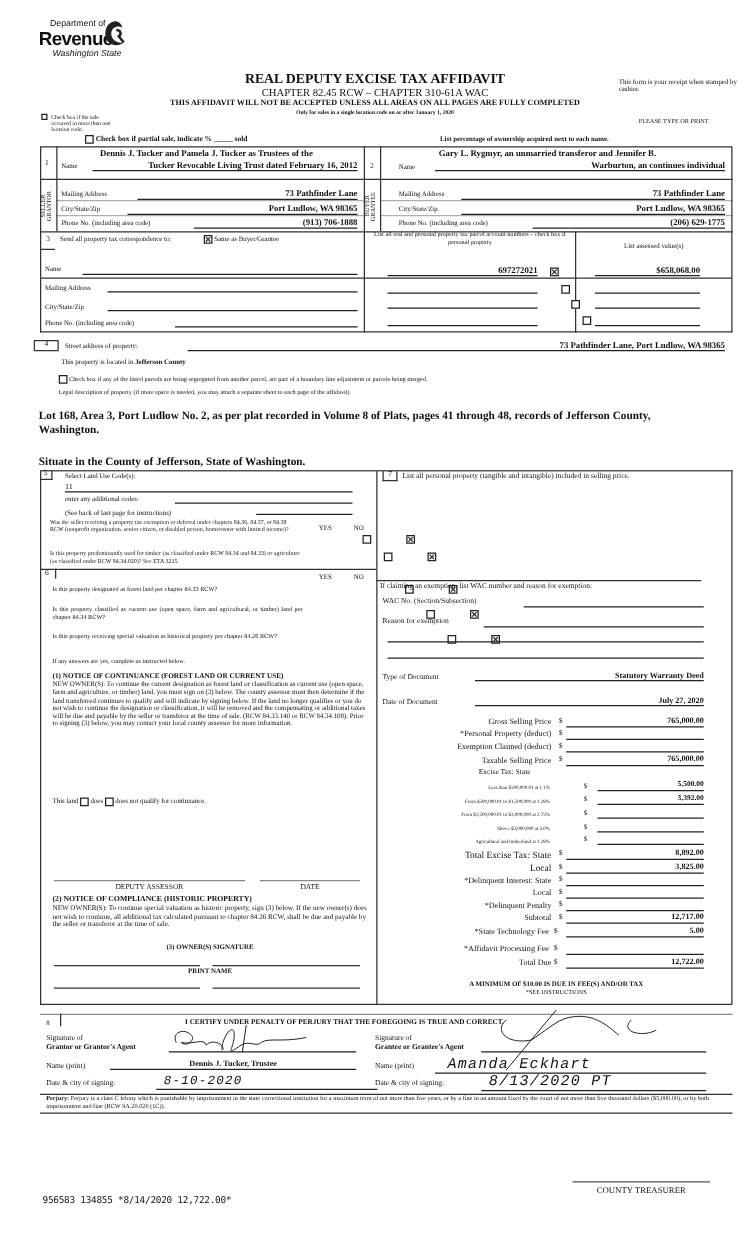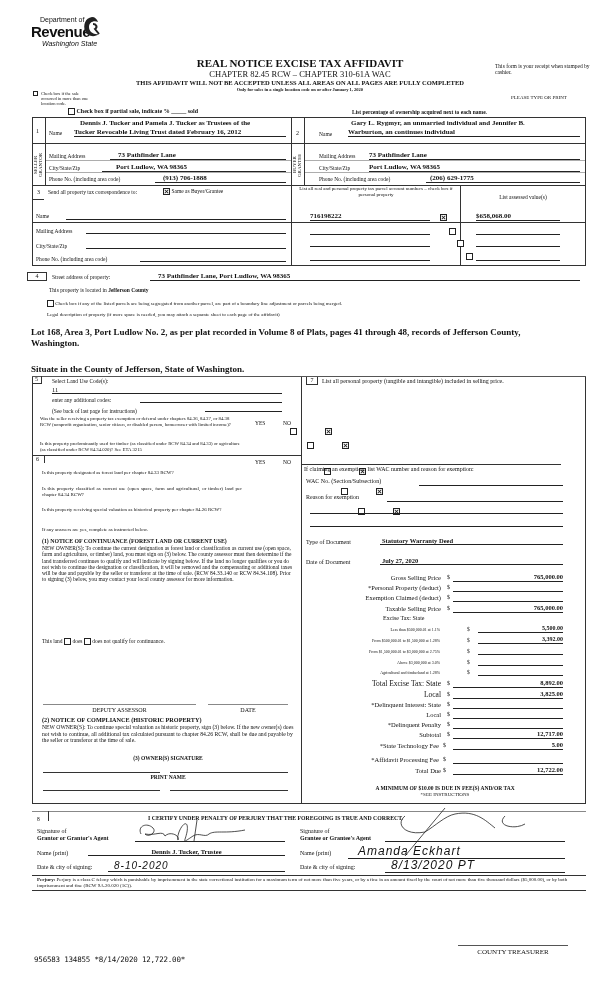--- a/index.html
+++ b/index.html
@@ -10,44 +10,44 @@
   .ul { border-bottom: 1px solid #222; }
   .cb { display: inline-block; width: 7px; height: 7px; border: 1px solid #222; vertical-align: middle; position: relative; background:#fff; }
   .cb.x::before, .cb.x::after { content: ""; position: absolute; left: 0px; top: 2px; width: 5px; height: 1px; background: #222; }
   .cb.x::before { transform: rotate(45deg); }
   .cb.x::after { transform: rotate(-45deg); }
   .box { border: 1px solid #333; }
   .vline { position: absolute; width: 1px; background: #333; }
   .hline { position: absolute; height: 1px; background: #333; }
   .vert { writing-mode: vertical-rl; transform: rotate(180deg); font-size: 5px; line-height: 5px; text-align: center; }
   .numbox { border: 1px solid #333; text-align: center; font-size: 6px; }
-  .fill { font-weight: bold; font-size: 7px; }
+  .fill { font-weight: bold; font-size: 7px; text-align: right; }
   .lbl { font-size: 5.5px; }
   .rowlbl { font-size: 6.5px; text-align: right; white-space: nowrap; }
   .small { font-size: 4px; text-align: right; white-space: nowrap; }
   .money { font-weight: bold; font-size: 6.5px; text-align: right; }
-  .sig { font-family: Liberation Sans, sans-serif; font-style: italic; }
+  .sig { font-family: Liberation Mono, monospace; font-style: italic; }
 </style>
 </head>
 <body>
 
 
 
 
 <div class="abs" style="left:30px;top:14px;width:70px;height:42px;">
   <div style="position:absolute;left:10px;top:2px;font-family:'Liberation Sans',sans-serif;font-size:7px;">Department of</div>
   <div style="position:absolute;left:1px;top:9px;font-family:'Liberation Sans',sans-serif;font-size:15px;font-weight:bold;letter-spacing:-0.5px;">Revenue</div>
   <div style="position:absolute;left:12px;top:26px;font-family:'Liberation Sans',sans-serif;font-size:7px;font-style:italic;">Washington State</div>
   <svg style="position:absolute;left:52px;top:2px;" width="20" height="22" viewBox="0 0 20 22">
     <path d="M10 1 C3 2 1 9 3 15 C5 20 12 22 17 18 C12 19 7 16 7 11 C7 6 12 4 16 6 C15 3 13 1 10 1 Z" fill="#222"></path>
     <path d="M11 8 C14 8 16 11 13 13 L17 18" stroke="#222" stroke-width="2" fill="none"></path>
   </svg>
 </div>
 
-<div class="abs b" style="left:0;width:600px;top:57px;text-align:center;font-size:11px;">REAL NOTICE EXCISE TAX AFFIDAVIT</div>
+<div class="abs b" style="left:0;width:600px;top:57px;text-align:center;font-size:11px;">REAL DEPUTY EXCISE TAX AFFIDAVIT</div>
 <div class="abs" style="left:0;width:600px;top:69px;text-align:center;font-size:8.5px;">CHAPTER 82.45 RCW – CHAPTER 310-61A WAC</div>
 <div class="abs b" style="left:0;width:600px;top:79px;text-align:center;font-size:6.5px;">THIS AFFIDAVIT WILL NOT BE ACCEPTED UNLESS ALL AREAS ON ALL PAGES ARE FULLY COMPLETED</div>
 <div class="abs b" style="left:0;width:600px;top:87px;text-align:center;font-size:4.5px;">Only for sales in a single location code on or after January 1, 2020</div>
 <div class="abs" style="left:495px;top:63px;width:100px;font-size:5.5px;line-height:6px;">This form is your receipt when stamped by cashier.</div>
 <div class="abs" style="left:511px;top:95px;font-size:5px;">PLEASE TYPE OR PRINT</div>
 
 <div class="abs" style="left:34px;top:91px;width:60px;font-size:4.5px;line-height:5px;">
   <span class="cb" style="position:absolute;left:-1px;top:0;width:5px;height:5px;"></span>
   <span style="display:block;padding-left:7px;">Check box if the sale occurred in more than one location code.</span>
 </div>
@@ -80,21 +80,21 @@
 <div class="abs fill ul" style="left:110px;top:151px;width:176px;padding-left:8px;">73 Pathfinder Lane</div>
 <div class="abs lbl" style="left:49px;top:165px;">City/State/Zip</div>
 <div class="abs fill ul" style="left:102px;top:163px;width:184px;padding-left:14px;">Port Ludlow, WA 98365</div>
 <div class="abs lbl" style="left:49px;top:176px;">Phone No. (including area code)</div>
 <div class="abs fill ul" style="left:155px;top:174px;width:131px;padding-left:8px;">(913) 706-1888</div>
 
 
 <div class="abs" style="left:296px;top:130px;font-size:6px;">2</div>
 <div class="abs vert" style="left:292px;top:146px;width:11px;height:38px;">BUYER GRANTEE</div>
 <div class="abs lbl" style="left:319px;top:131px;">Name</div>
-<div class="abs fill" style="left:351px;top:119px;">Gary L. Rygmyr, an unmarried individual and Jennifer B.</div>
+<div class="abs fill" style="left:351px;top:119px;">Gary L. Rygmyr, an unmarried transferor and Jennifer B.</div>
 <div class="abs fill ul" style="left:348px;top:128px;width:232px;">Warburton, an continues individual</div>
 <div class="abs lbl" style="left:319px;top:153px;">Mailing Address</div>
 <div class="abs fill ul" style="left:369px;top:151px;width:211px;">73 Pathfinder Lane</div>
 <div class="abs lbl" style="left:319px;top:165px;">City/State/Zip</div>
 <div class="abs fill ul" style="left:369px;top:163px;width:211px;">Port Ludlow, WA  98365</div>
 <div class="abs lbl" style="left:319px;top:176px;">Phone No. (including area code)</div>
 <div class="abs fill ul" style="left:426px;top:174px;width:154px;padding-left:4px;">(206) 629-1775</div>
 
 
 <div class="abs" style="left:37px;top:189px;font-size:6px;">3</div>
@@ -116,21 +116,21 @@
 <div class="vline" style="left:291px;top:223px;height:43px;"></div>
 <div class="vline" style="left:460px;top:223px;height:43px;"></div>
 <div class="abs lbl" style="left:36px;top:228px;">Mailing Address</div>
 <div class="abs ul" style="left:86px;top:233px;width:200px;height:1px;"></div>
 <div class="abs lbl" style="left:36px;top:243px;">City/State/Zip</div>
 <div class="abs ul" style="left:86px;top:248px;width:200px;height:1px;"></div>
 <div class="abs lbl" style="left:36px;top:256px;">Phone No. (including area code)</div>
 <div class="abs ul" style="left:140px;top:261px;width:146px;height:1px;"></div>
 
 
-<div class="abs fill ul" style="left:310px;top:212px;width:120px;">716198222</div>
+<div class="abs fill ul" style="left:310px;top:212px;width:120px;">697272021</div>
 <span class="abs cb x" style="left:440px;top:214px;"></span>
 <div class="abs fill ul" style="left:476px;top:212px;width:84px;">$658,068.00</div>
 
 <div class="abs ul" style="left:310px;top:234px;width:120px;height:1px;"></div>
 <span class="abs cb" style="left:440px;top:228px;"></span>
 <div class="abs ul" style="left:476px;top:234px;width:84px;height:1px;"></div>
 
 <div class="abs ul" style="left:310px;top:246px;width:120px;height:1px;"></div>
 <span class="abs cb" style="left:440px;top:240px;"></span>
 <div class="abs ul" style="left:476px;top:246px;width:84px;height:1px;"></div>
@@ -333,21 +333,21 @@
 <div class="abs b" style="left:37px;top:835px;font-size:6px;">Grantor or Grantor's Agent</div>
 <div class="abs ul" style="left:135px;top:828px;width:150px;height:14px;">
   <svg width="150" height="24" viewBox="0 0 150 24" style="position:absolute;left:0;top:-10px;">
     <path d="M6 16 C2 8 12 4 18 10 C22 14 14 20 10 16 C20 18 28 12 30 18 C34 14 40 16 42 18 C46 22 40 26 44 14 C48 4 54 2 52 14 C50 24 46 26 58 18 C64 14 70 20 74 16 C80 12 90 16 110 12" stroke="#222" stroke-width="0.8" fill="none"></path>
     <path d="M62 2 L58 30" stroke="#222" stroke-width="0.8" fill="none"></path>
   </svg>
 </div>
 <div class="abs" style="left:37px;top:850px;font-size:6px;">Name (print)</div>
 <div class="abs fill ul" style="left:88px;top:848px;width:197px;text-align:center;font-size:6.5px;">Dennis J. Tucker, Trustee</div>
 <div class="abs" style="left:37px;top:864px;font-size:6px;">Date &amp; city of signing:</div>
-<div class="abs ul sig" style="left:108px;top:860px;width:177px;font-size:10px;padding-left:6px;letter-spacing:1px;">8-10-2020</div>
+<div class="abs ul sig" style="left:125px;top:860px;width:177px;font-size:10px;padding-left:6px;letter-spacing:1px;">8-10-2020</div>
 
 <div class="abs" style="left:300px;top:828px;font-size:6px;">Signature of</div>
 <div class="abs b" style="left:300px;top:835px;font-size:6px;">Grantee or Grantee's Agent</div>
 <div class="abs ul" style="left:385px;top:834px;width:180px;height:8px;">
   <svg width="180" height="50" viewBox="0 0 180 50" style="position:absolute;left:-20px;top:-28px;">
     <path d="M80 2 L40 50" stroke="#222" stroke-width="0.8" fill="none"></path>
     <path d="M40 10 C30 18 40 30 60 26 C70 20 80 10 90 8 C110 4 120 14 130 22" stroke="#222" stroke-width="0.8" fill="none"></path>
     <path d="M140 10 C130 20 150 24 160 18" stroke="#222" stroke-width="0.8" fill="none"></path>
   </svg>
 </div>

